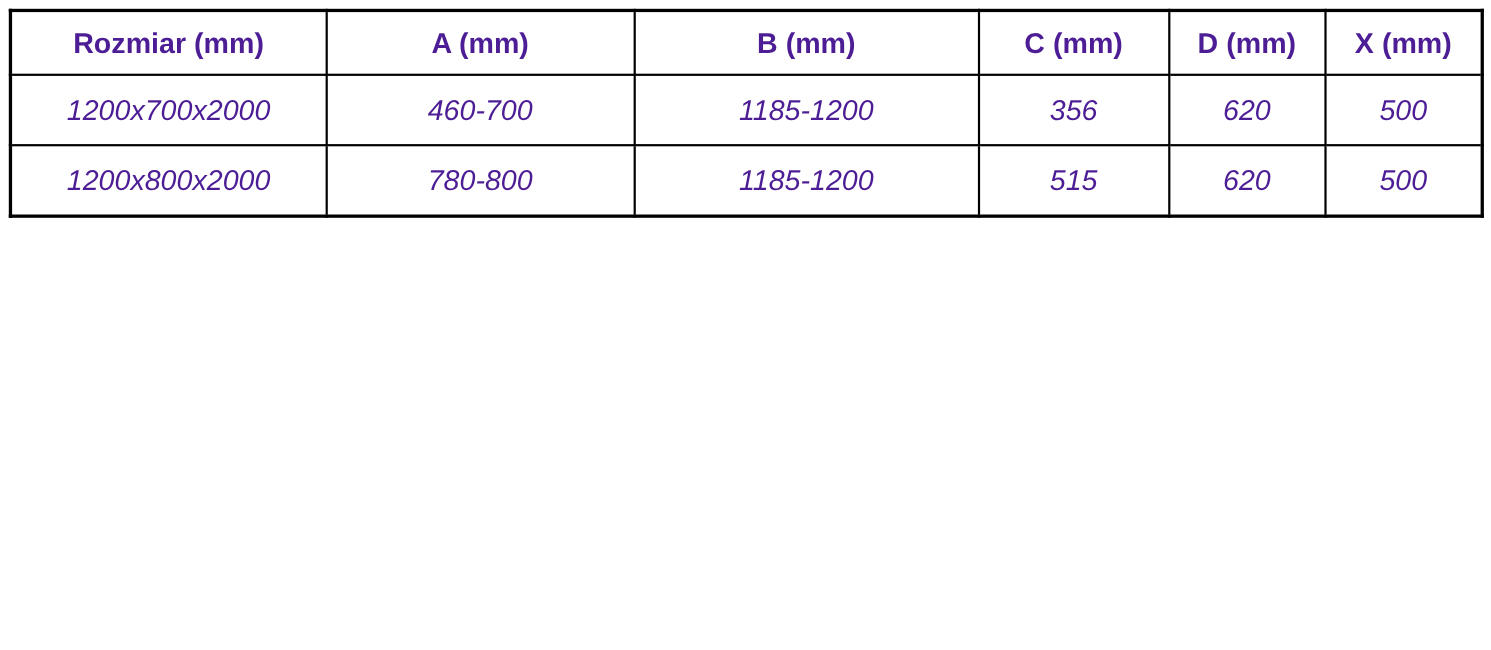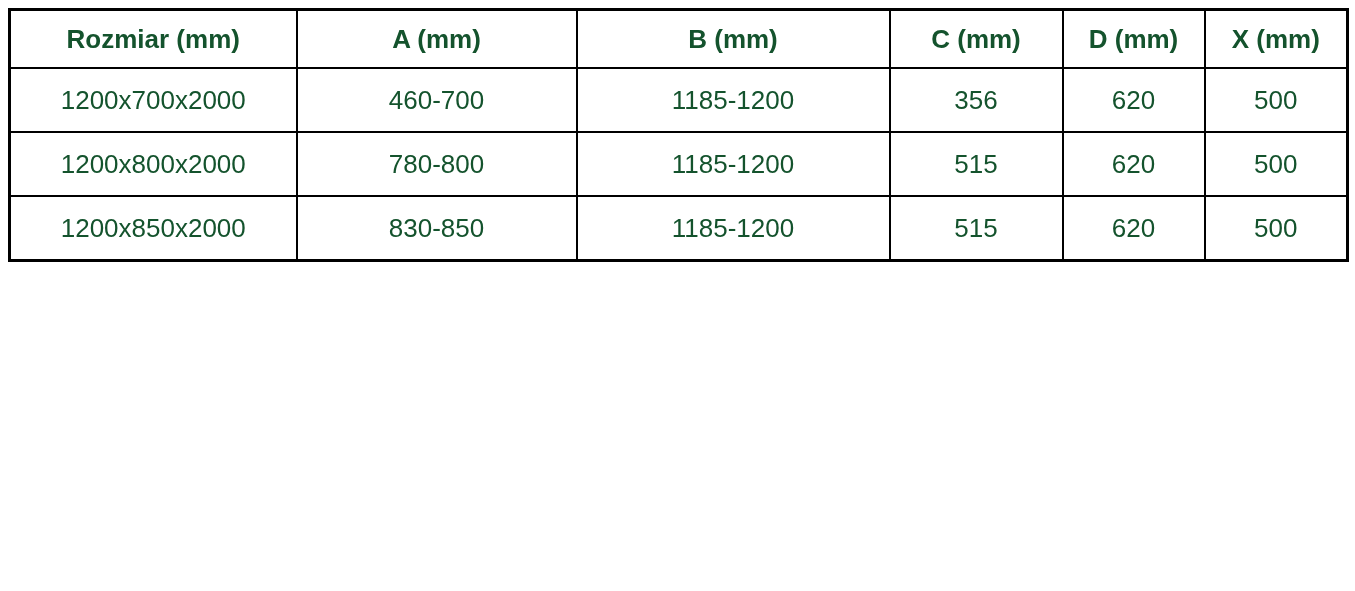--- a/index.html
+++ b/index.html
@@ -24,34 +24,35 @@
     border-collapse: collapse;
     table-layout: fixed;
     background: #ffffff;
     border: 3px solid #000000;
   }
   table.spec-table th,
   table.spec-table td {
     border: 2px solid #000000;
     text-align: center;
     vertical-align: middle;
-    color: #14532d;
+    color: #4c1d95;
     padding: 0;
     overflow: hidden;
     white-space: nowrap;
   }
   table.spec-table th {
     font-size: 26px;
     font-weight: bold;
     height: 56px;
   }
   table.spec-table td {
     font-size: 26px;
     font-weight: normal;
     height: 62px;
+    font-style: italic;
   }
   
   col.c0 { width: 287px; }
   col.c1 { width: 280px; }
   col.c2 { width: 313px; }
   col.c3 { width: 173px; }
   col.c4 { width: 142px; }
   col.c5 { width: 143px; }
 </style>
 </head>
@@ -87,23 +88,15 @@
           <td>500</td>
         </tr>
         <tr>
           <td>1200x800x2000</td>
           <td>780-800</td>
           <td>1185-1200</td>
           <td>515</td>
           <td>620</td>
           <td>500</td>
         </tr>
-        <tr>
-          <td>1200x850x2000</td>
-          <td>830-850</td>
-          <td>1185-1200</td>
-          <td>515</td>
-          <td>620</td>
-          <td>500</td>
-        </tr>
       </tbody>
   </table>
 </div>
 
 </body></html>

